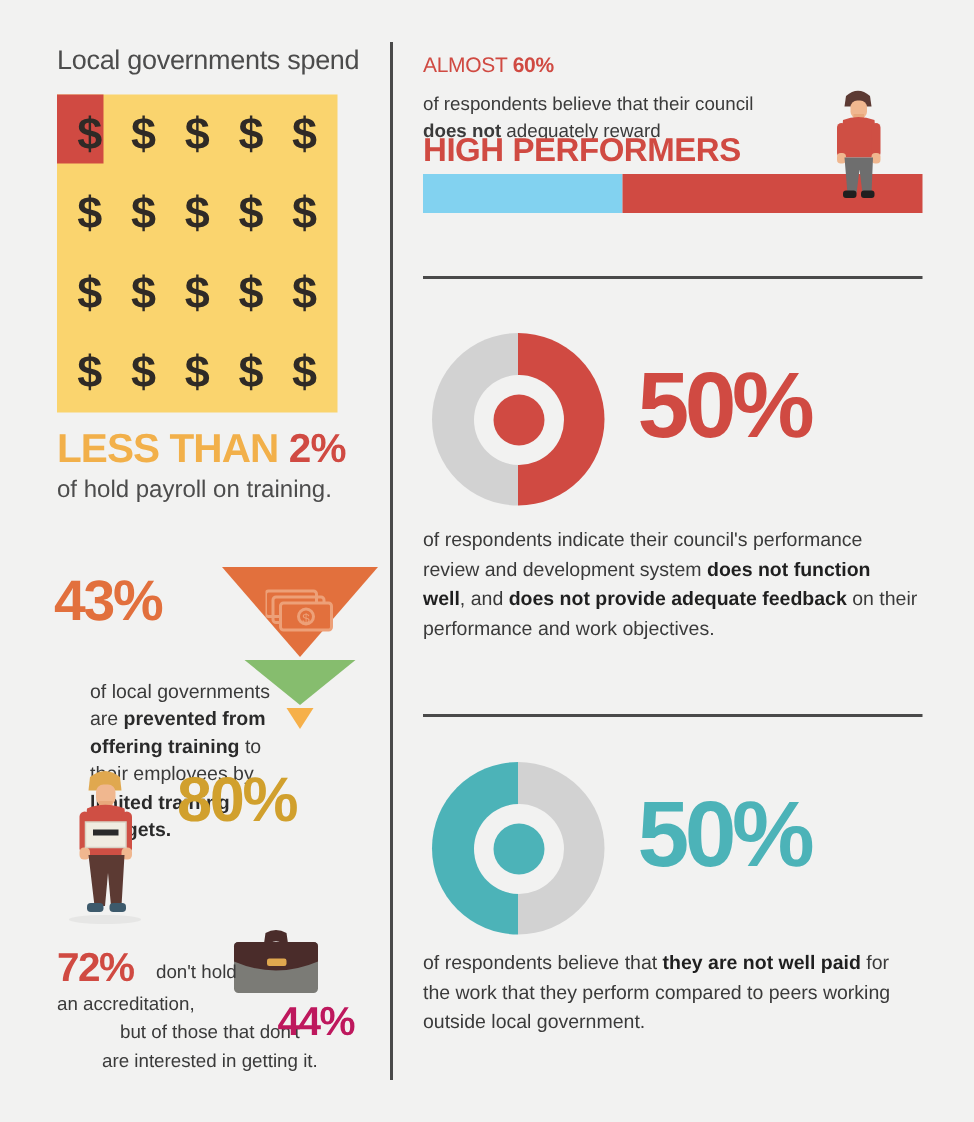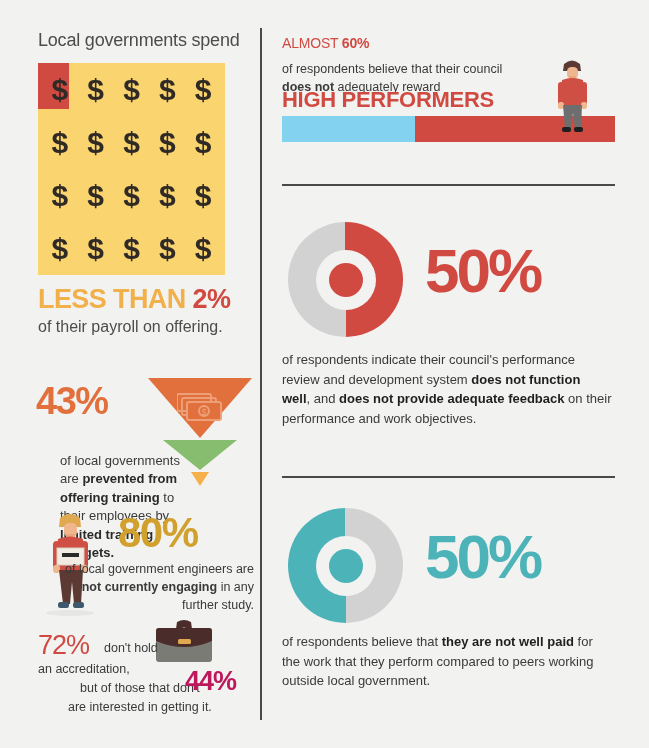--- a/index.html
+++ b/index.html
@@ -87,21 +87,21 @@
   }
   .t80{
     position:absolute;left:62px;top:560px;width:192px;
     font-size:12.5px;line-height:1.45;color:#3a3a3a;text-align:right;
   }
 
   
   .briefcase{position:absolute;left:153px;top:618px;width:62px;height:48px;}
   .n72{
     position:absolute;left:38px;top:632px;
-    font-size:27px;font-weight:normal;color:#d04a42;letter-spacing:-1px;line-height:1;
+    font-size:27px;font-weight:bold;color:#d04a42;letter-spacing:-1px;line-height:1;
   }
   .t72a{position:absolute;left:104px;top:641px;font-size:12.5px;color:#3a3a3a;}
   .t72b{position:absolute;left:38px;top:662px;font-size:12.5px;color:#3a3a3a;}
   .t72c{position:absolute;left:80px;top:681px;font-size:12.5px;color:#3a3a3a;}
   .n44{
     position:absolute;left:185px;top:668px;
     font-size:27px;font-weight:bold;color:#be185d;letter-spacing:-1px;line-height:1;
   }
   .t72d{position:absolute;left:68px;top:700px;font-size:12.5px;color:#3a3a3a;}
 
@@ -186,21 +186,21 @@
           <span>$</span>
           <span>$</span>
         </div>
       </div>
     </div>
 
     <div class="lessthan">
       <span>LESS THAN</span>
       <span class="pct">2%</span>
     </div>
-    <div class="payroll-sub">of their payroll on offering.</div>
+    <div class="payroll-sub">of hold payroll on training.</div>
 
     <div class="funnel-wrap">
       <div class="funnel-top"></div>
       <div class="funnel-mid"></div>
       <div class="funnel-tip"></div>
       <svg class="bills" viewBox="0 0 46 30">
         <rect x="0" y="2" width="34" height="17" rx="2" fill="none" stroke="#eda078" stroke-width="2"></rect>
         <rect x="5" y="6" width="34" height="17" rx="2" fill="none" stroke="#eda078" stroke-width="2"></rect>
         <rect x="10" y="10" width="34" height="18" rx="2" fill="#e2703d" stroke="#eda078" stroke-width="2"></rect>
         <circle cx="27" cy="19" r="5" fill="none" stroke="#eda078" stroke-width="2"></circle>
@@ -222,23 +222,20 @@
       <rect x="43" y="33" width="7" height="28" rx="3.5" fill="#cf4f44"></rect>
       <rect x="15" y="57" width="7" height="8" rx="3" fill="#f0b78f"></rect>
       <rect x="43" y="57" width="7" height="8" rx="3" fill="#f0b78f"></rect>
       <rect x="19" y="40" width="27" height="17" fill="#f0ece1" stroke="#d9d2c4" stroke-width="1"></rect>
       <rect x="24" y="45" width="17" height="4" fill="#2a2a2a"></rect>
       <path d="M21 62 h24 l-2 34 h-7 l-2 -22 -2 22 h-7 z" fill="#5c3a33"></path>
       <rect x="20" y="94" width="11" height="6" rx="2.5" fill="#3d5a6c"></rect>
       <rect x="35" y="94" width="11" height="6" rx="2.5" fill="#3d5a6c"></rect>
     </svg>
     <div class="n80">80%</div>
-    <div class="t80">
-      <span>of local government engineers are </span><b>not currently engaging</b><span> in any further study.</span>
-    </div>
 
     <svg class="briefcase" viewBox="0 0 62 48">
       <path d="M24 4 q7 -4 14 0 l1 7 h-4 q-4 -3 -8 0 h-4 z" fill="#4a2c2a"></path>
       <rect x="3" y="10" width="56" height="34" rx="3" fill="#7b7b76"></rect>
       <path d="M3 13 q0 -3 3 -3 h50 q3 0 3 3 v10 q-28 12 -56 0 z" fill="#4a2c2a"></path>
       <rect x="25" y="21" width="13" height="5" rx="1.5" fill="#e0a84f"></rect>
     </svg>
     <div class="n72">72%</div>
     <div class="t72a">don't hold</div>
     <div class="t72b">an accreditation,</div>

